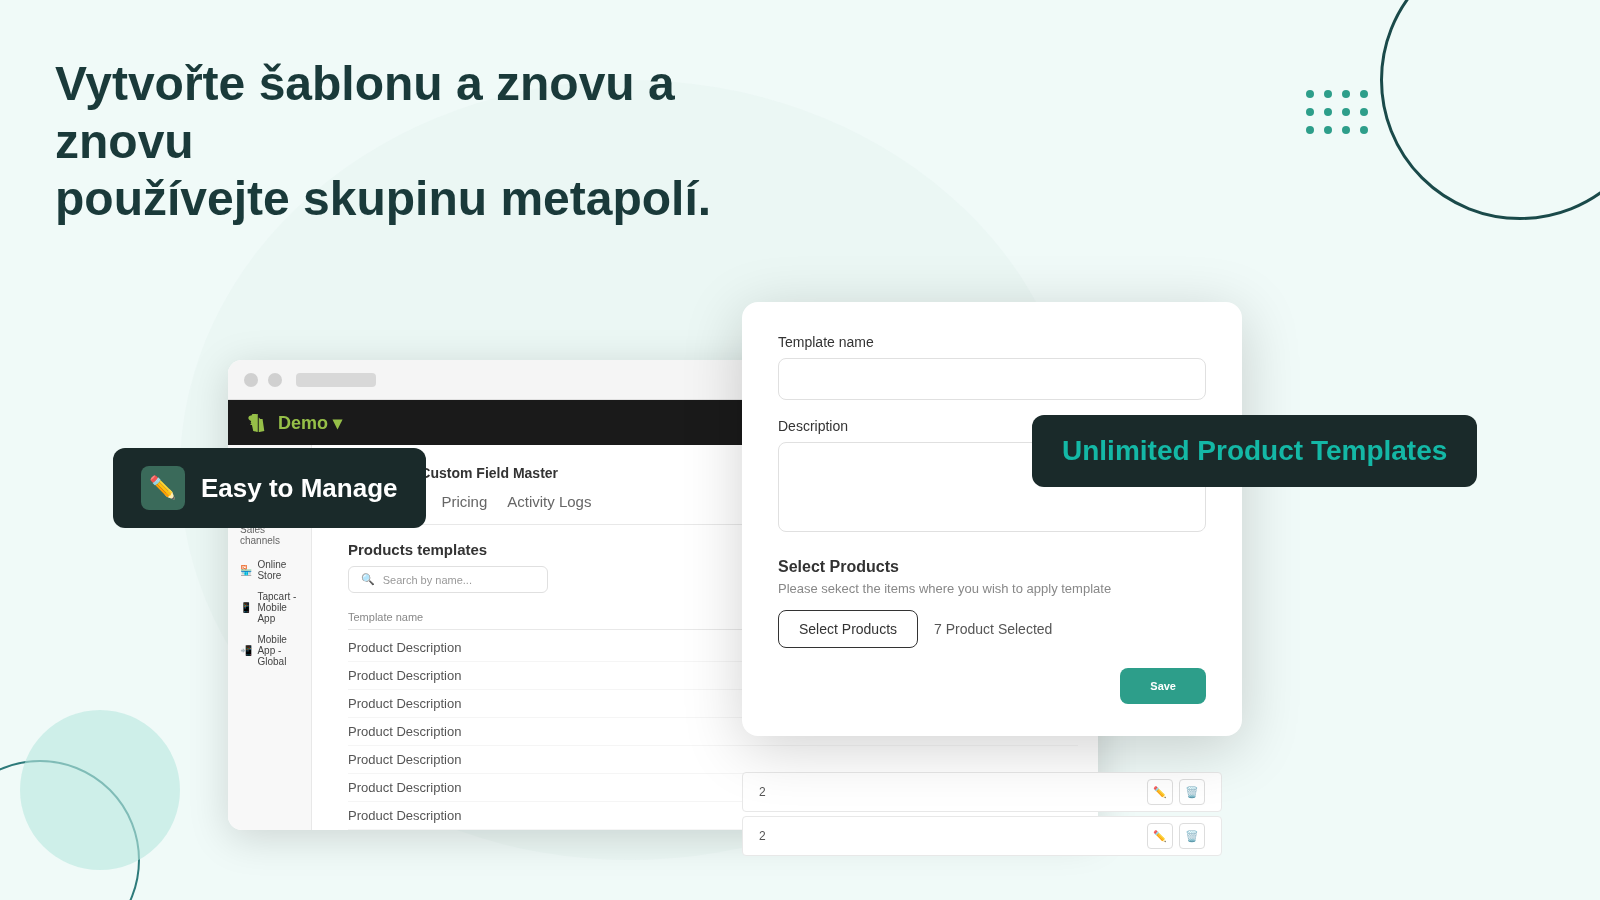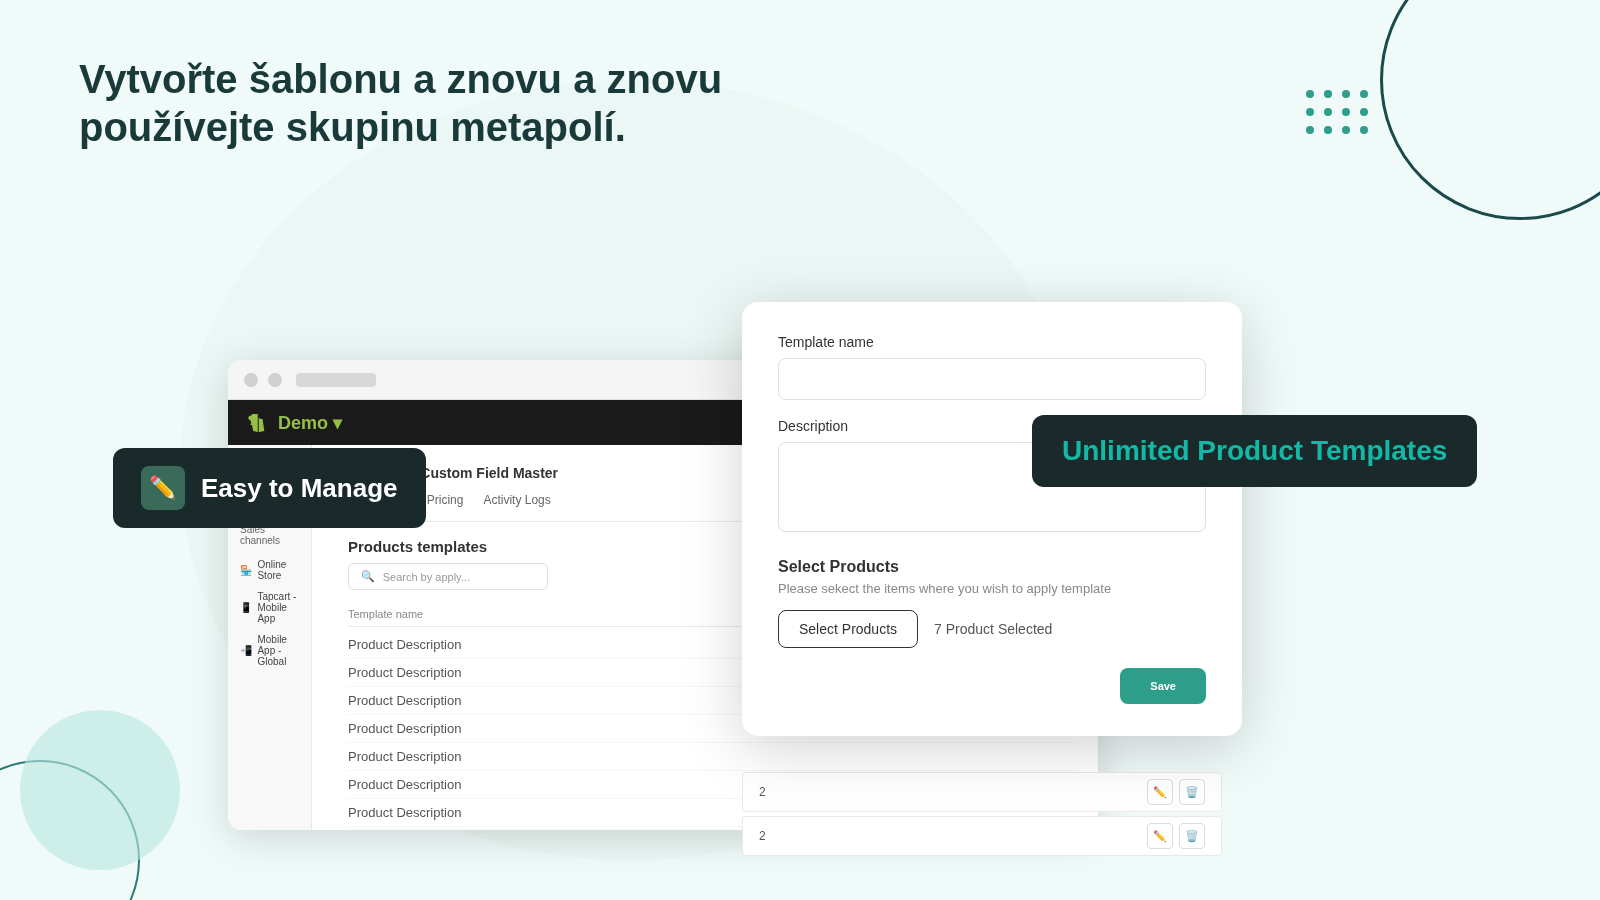--- a/index.html
+++ b/index.html
@@ -68,25 +68,24 @@
       opacity: 0.7;
     }
 
     
     .main-heading {
       position: absolute;
       top: 55px;
       left: 55px;
       z-index: 5;
       color: #1a3a3a;
-      font-size: 40px;
+      font-size: 48px;
       font-weight: 700;
       line-height: 1.2;
       max-width: 760px;
-      margin-left: 24px;
     }
 
     
     .badge {
       position: absolute;
       top: 448px;
       left: 113px;
       z-index: 20;
       background: #1a2a2a;
       color: white;
@@ -239,21 +238,21 @@
 
     .app-nav {
       display: flex;
       gap: 20px;
       margin-bottom: 16px;
       border-bottom: 1px solid #e8e8e8;
       padding-bottom: 8px;
     }
 
     .app-nav-item {
-      font-size: 12px;
+      font-size: 15px;
       color: #666;
       cursor: pointer;
       padding-bottom: 4px;
     }
 
     .app-nav-item.active {
       color: #1a7a5a;
       border-bottom: 2px solid #1a7a5a;
     }
 
@@ -549,21 +548,21 @@
   <div class="shopify-main">
     <div class="app-title">Metafields Custom Field Master</div>
     <div class="app-nav">
       <div class="app-nav-item active">Dashboard</div>
       <div class="app-nav-item">Pricing</div>
       <div class="app-nav-item">Activity Logs</div>
     </div>
     <div class="section-title">Products templates</div>
     <div class="search-bar">
       <span>🔍</span>
-      <span>Search by apply...</span>
+      <span>Search by name...</span>
     </div>
     <div class="table-header">
       <div class="col-name">Template name</div>
     </div>
     <div class="table-row">
       <div class="col-name">Product Description</div>
     </div>
     <div class="table-row">
       <div class="col-name">Product Description</div>
     </div>

